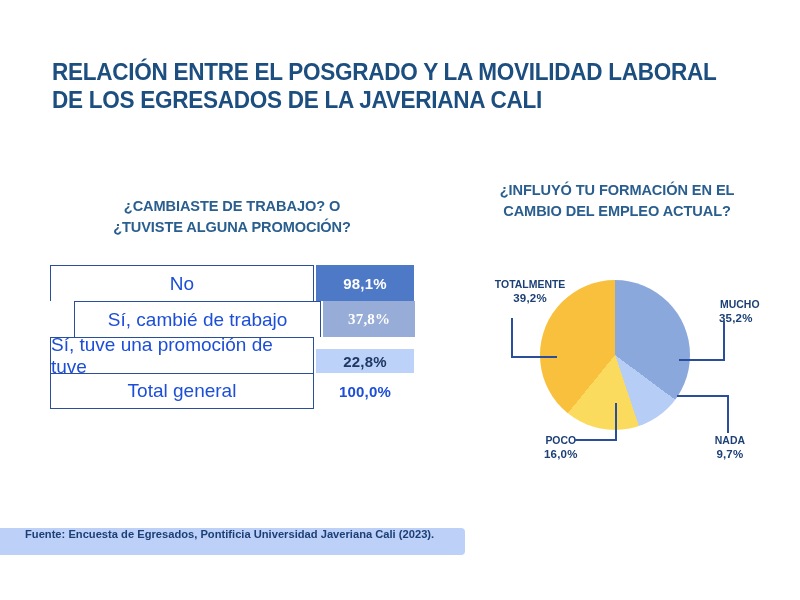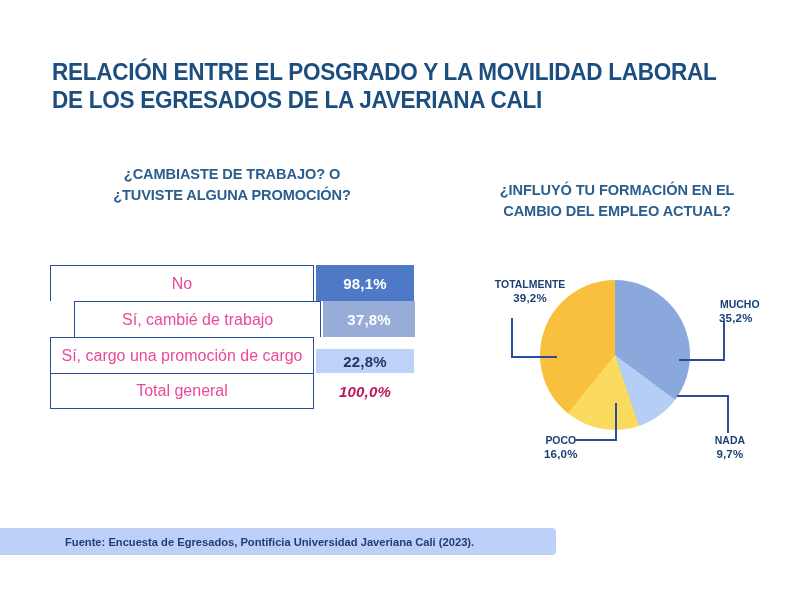--- a/index.html
+++ b/index.html
@@ -36,57 +36,57 @@
     position:absolute;
     color:#2A5E8E;
     font-size:15.5px;
     font-weight:bold;
     line-height:1.33;
     text-align:center;
     text-transform:uppercase;
     letter-spacing:-0.1px;
   }
   .section-heading span { display:block; white-space:nowrap; transform:scaleX(0.94); }
-  #heading-left  { left:52px;  top:164px; width:360px; }
+  #heading-left  { left:52px;  top:196px; width:360px; }
   #heading-right { left:452px; top:180px; width:330px; }
 
   
   #table-wrap {
     position:absolute;
     left:50px; top:265px;
     width:365px;
   }
   .trow {
     position:relative;
     display:flex;
     align-items:stretch;
     height:36px;
   }
   .tlabel {
     width:264px;
     border:1.6px solid #2B4E9B;
     border-bottom:none;
     display:flex; align-items:center; justify-content:center;
-    color:#ec4899;
-    font-size:16px;
+    color:#1d4ed8;
+    font-size:19px;
     background:#ffffff;
   }
   .trow:last-child .tlabel { border-bottom:1.6px solid #2B4E9B; }
   .tvalue {
     width:98px;
     margin-left:2px;
     display:flex; align-items:center; justify-content:center;
     font-size:15px;
     font-weight:bold;
     letter-spacing:0.2px;
   }
   .tvalue.v0 { background:#4D79C7; color:#ffffff; }
   .tvalue.v1 { background:#97ACD6; color:#ffffff; }
   .tvalue.v2 { background:#BDD2F8; color:#1F3864;margin-top:12px; }
-  .tvalue.v3 { background:transparent; color:#be185d;font-style:italic; }
+  .tvalue.v3 { background:transparent; color:#1d4ed8; }
 
   
   #pie-area {
     position:absolute;
     left:455px; top:255px;
     width:330px; height:240px;
   }
   #pie {
     position:absolute;
     left:85px; top:25px;
@@ -112,24 +112,24 @@
 
   .leader { position:absolute; }
   .leader i { position:absolute; display:block; background:#2B4E9B; }
   .leader .h { height:2px; }
   .leader .v { width:2px; }
 
   
   #footer-band {
     position:absolute;
     left:0; top:528px;
-    width:556px; height:27px;
+    width:465px; height:27px;
     background:#BDD1F8;
     border-radius:0 4px 4px 0;
-    display:flex; align-items:center;padding-left:40px;
+    display:flex; align-items:flex-start;
   }
   #footer-text {
     margin-left:25px;
     color:#1C3F75;
     font-size:11.5px;
     font-weight:bold;
     transform:scaleX(0.97);
     transform-origin:left center;
     white-space:nowrap;
   }
@@ -154,24 +154,24 @@
     <span>CAMBIO DEL EMPLEO ACTUAL?</span>
   </div>
 
   <div id="table-wrap">
     <div class="trow">
       <div class="tlabel" style="border-color: rgb(43, 78, 155);">No</div>
       <div class="tvalue v0" style="background: rgb(77, 121, 199);">98,1%</div>
     </div>
     <div class="trow">
       <div class="tlabel" style="border-color: rgb(43, 78, 155); margin-left: 24px;">Sí, cambié de trabajo</div>
-      <div class="tvalue v1" style="background: rgb(151, 172, 214);">37,8%</div>
-    </div>
-    <div class="trow">
-      <div class="tlabel" style="border-color: rgb(43, 78, 155);">Sí, cargo una promoción de cargo</div>
+      <div class="tvalue v1" style="background: rgb(151, 172, 214); font-family: Liberation Serif, serif;">37,8%</div>
+    </div>
+    <div class="trow">
+      <div class="tlabel" style="border-color: rgb(43, 78, 155);">Sí, tuve una promoción de tuve</div>
       <div class="tvalue v2" style="background: rgb(189, 210, 248);">22,8%</div>
     </div>
     <div class="trow">
       <div class="tlabel" style="border-color: rgb(43, 78, 155);">Total general</div>
       <div class="tvalue v3" style="background: transparent;">100,0%</div>
     </div>
   </div>
 
   <div id="pie-area">
     <div id="pie" style="background: conic-gradient(rgb(139, 168, 220) 0deg, rgb(139, 168, 220) 126.593deg, rgb(182, 205, 245) 126.593deg, rgb(182, 205, 245) 161.479deg, rgb(251, 219, 94) 161.479deg, rgb(251, 219, 94) 219.021deg, rgb(248, 192, 60) 219.021deg, rgb(248, 192, 60) 360deg);"></div>

